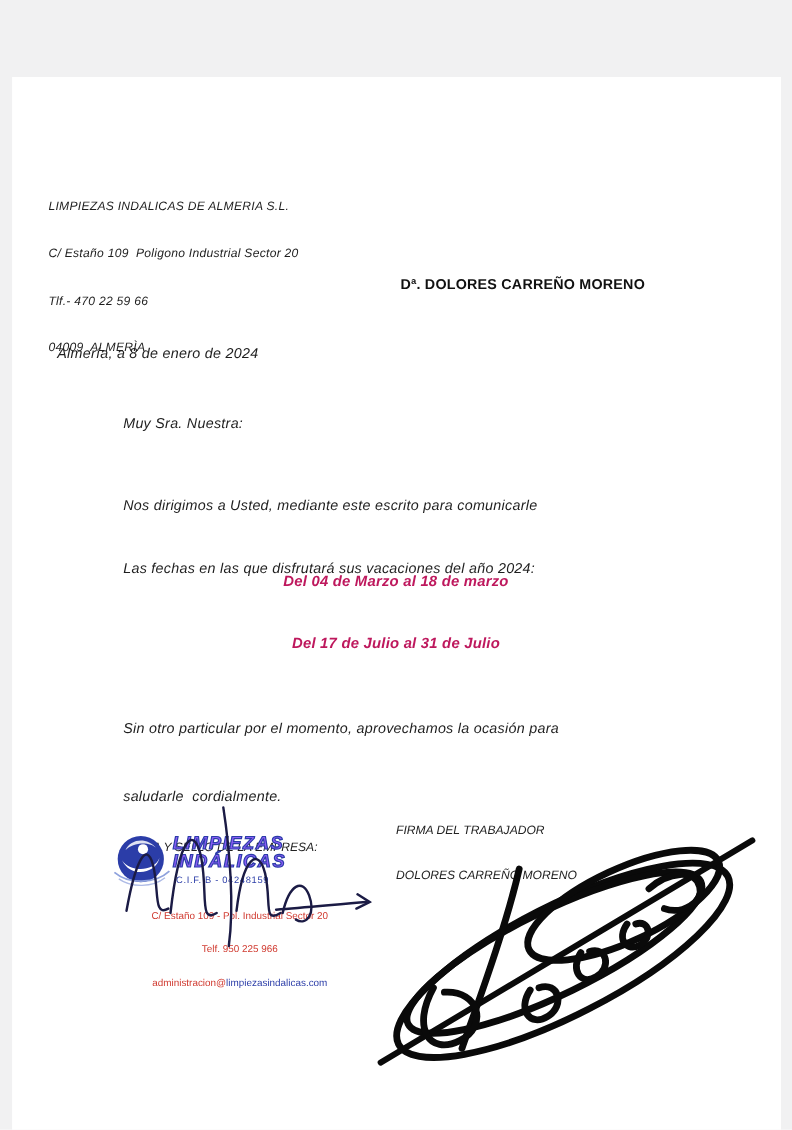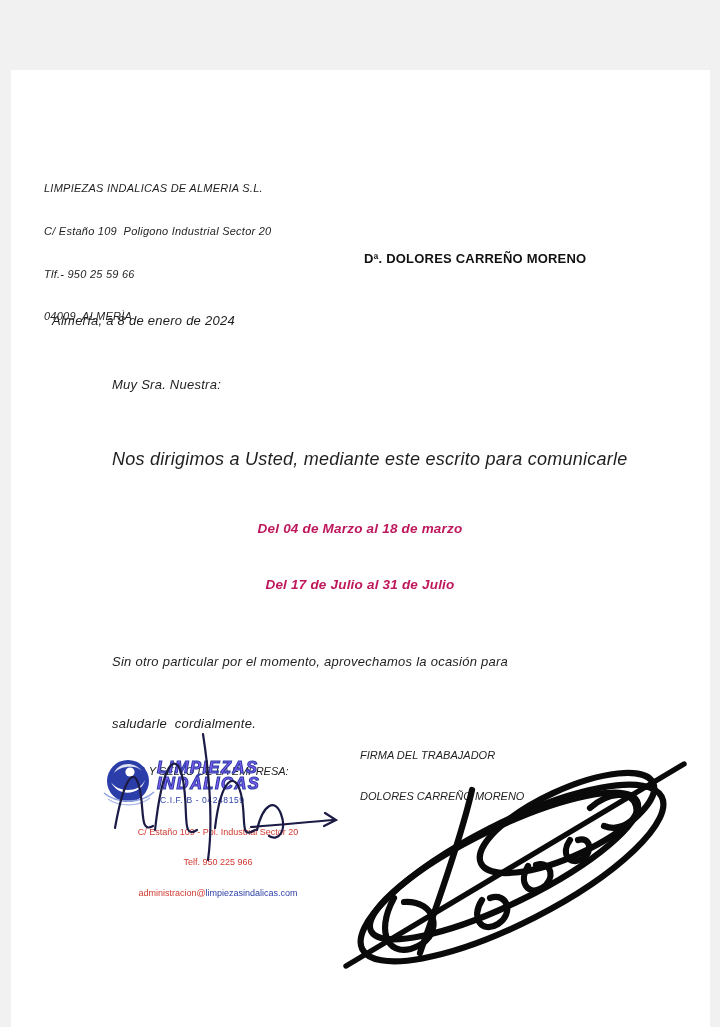--- a/index.html
+++ b/index.html
@@ -40,21 +40,21 @@
   .dateline {
     left: 52px; top: 313px;
     font-size: 13px;
   }
   .salutation {
     left: 112px; top: 377px;
     font-size: 13px;
   }
   .bodypara {
     left: 112px; top: 412px;
-    font-size: 18px; line-height: 19px;
+    font-size: 13px; line-height: 19px;
   }
   .vacation {
     left: 110px; top: 483px; width: 500px;
     text-align: center;
     font-size: 13.5px; font-weight: bold; font-style: italic;
     line-height: 18.5px; color: #be185d;
     letter-spacing: 0.2px;
   }
   .closing {
     left: 112px; top: 611px;
@@ -97,32 +97,33 @@
 </style>
 </head>
 <body>
 
 <div class="screen">
   <div class="paper"></div>
 
   <div class="abs body-italic sender">
     <div>LIMPIEZAS INDALICAS DE ALMERIA S.L.</div>
     <div>C/ Estaño 109  Poligono Industrial Sector 20</div>
-    <div>Tlf.- 950 25 59 66</div>
+    <div>Tlf.- 470 22 59 66</div>
     <div>04009  ALMERÌA</div>
   </div>
 
   <div class="abs recipient">Dª. DOLORES CARREÑO MORENO</div>
 
   <div class="abs body-italic dateline">Almería, a 8 de enero de 2024</div>
 
   <div class="abs body-italic salutation">Muy Sra. Nuestra:</div>
 
   <div class="abs body-italic bodypara">
     <div>Nos dirigimos a Usted, mediante este escrito para comunicarle</div>
+    <div>Las fechas en las que disfrutará sus vacaciones del año 2024:</div>
   </div>
 
   <div class="abs vacation">
     <div>Del 04 de Marzo al 18 de marzo</div>
     <div>Del 17 de Julio al 31 de Julio</div>
   </div>
 
   <div class="abs body-italic closing">
     <div>Sin otro particular por el momento, aprovechamos la ocasión para</div>
     <div>saludarle  cordialmente.</div>

